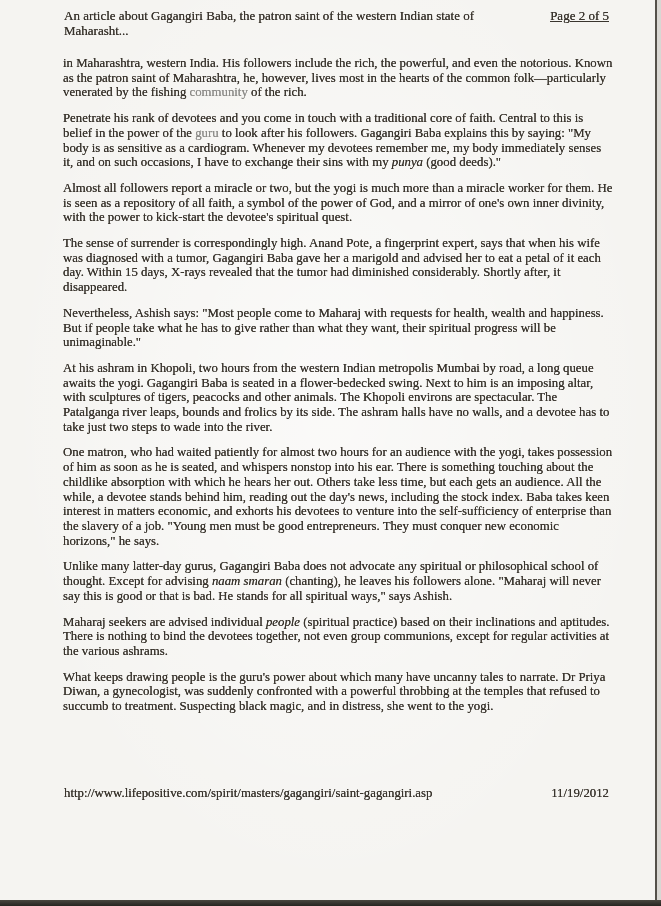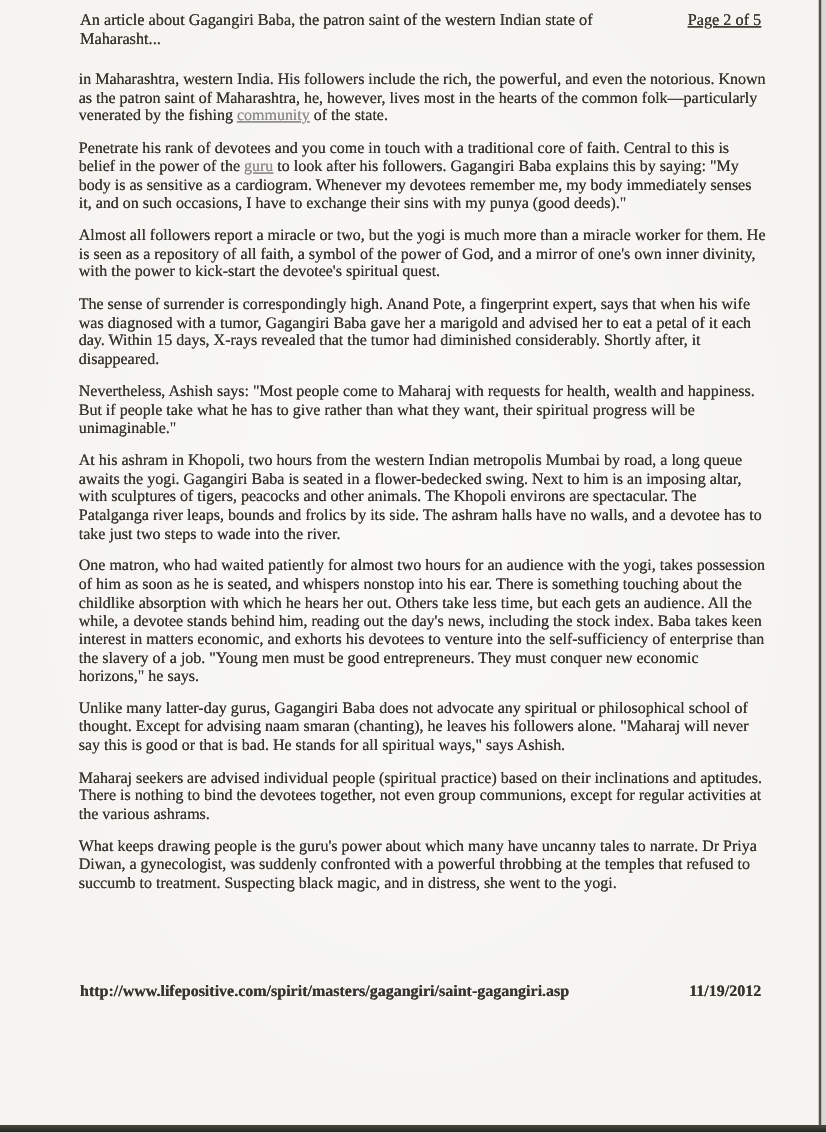--- a/index.html
+++ b/index.html
@@ -38,42 +38,41 @@
     font-size:13px;line-height:15px;
     text-shadow:0 0 .5px currentColor;
   }
   .doc-header .pg{white-space:nowrap;text-decoration:underline;}
   .doc-body{
     position:absolute;top:56px;left:63px;width:551px;
     font-size:12.8px;line-height:14.7px;
     text-shadow:0 0 .45px currentColor;
   }
   .doc-body p.para{margin:0 0 11px 0;}
-  .lnk{color:var(--link);text-decoration:underline;margin-top:46px;}
-  .it{}
+  .lnk{color:var(--link);margin-top:46px;}
+  .it{font-style:italic;}
   .doc-footer{
     position:absolute;top:786px;left:64px;width:545px;
     display:flex;justify-content:space-between;
     font-size:12.8px;line-height:15px;
     text-shadow:0 0 .45px currentColor;
-    font-weight:bold;
   }
 </style>
 </head>
 <body>
 
 <div class="page">
 
   <div class="doc-header">
     <span class="ttl">An article about Gagangiri Baba, the patron saint of the western Indian state of Maharasht...</span>
     <span class="pg">Page 2 of 5</span>
   </div>
 
   <div class="doc-body">
-      <p class="para"><span>in Maharashtra, western India. His followers include the rich, the powerful, and even the notorious. Known as the patron saint of Maharashtra, he, however, lives most in the hearts of the common folk—particularly venerated by the fishing </span><span class="lnk">community</span><span> of the state.</span></p>
+      <p class="para"><span>in Maharashtra, western India. His followers include the rich, the powerful, and even the notorious. Known as the patron saint of Maharashtra, he, however, lives most in the hearts of the common folk—particularly venerated by the fishing </span><span class="lnk">community</span><span> of the rich.</span></p>
       <p class="para"><span>Penetrate his rank of devotees and you come in touch with a traditional core of faith. Central to this is belief in the power of the </span><span class="lnk">guru</span><span> to look after his followers. Gagangiri Baba explains this by saying: "My body is as sensitive as a cardiogram. Whenever my devotees remember me, my body immediately senses it, and on such occasions, I have to exchange their sins with my </span><span class="it">punya</span><span> (good deeds)."</span></p>
       <p class="para"><span>Almost all followers report a miracle or two, but the yogi is much more than a miracle worker for them. He is seen as a repository of all faith, a symbol of the power of God, and a mirror of one's own inner divinity, with the power to kick-start the devotee's spiritual quest.</span></p>
       <p class="para"><span>The sense of surrender is correspondingly high. Anand Pote, a fingerprint expert, says that when his wife was diagnosed with a tumor, Gagangiri Baba gave her a marigold and advised her to eat a petal of it each day. Within 15 days, X-rays revealed that the tumor had diminished considerably. Shortly after, it disappeared.</span></p>
       <p class="para"><span>Nevertheless, Ashish says: "Most people come to Maharaj with requests for health, wealth and happiness. But if people take what he has to give rather than what they want, their spiritual progress will be unimaginable."</span></p>
       <p class="para"><span>At his ashram in Khopoli, two hours from the western Indian metropolis Mumbai by road, a long queue awaits the yogi. Gagangiri Baba is seated in a flower-bedecked swing. Next to him is an imposing altar, with sculptures of tigers, peacocks and other animals. The Khopoli environs are spectacular. The Patalganga river leaps, bounds and frolics by its side. The ashram halls have no walls, and a devotee has to take just two steps to wade into the river.</span></p>
       <p class="para"><span>One matron, who had waited patiently for almost two hours for an audience with the yogi, takes possession of him as soon as he is seated, and whispers nonstop into his ear. There is something touching about the childlike absorption with which he hears her out. Others take less time, but each gets an audience. All the while, a devotee stands behind him, reading out the day's news, including the stock index. Baba takes keen interest in matters economic, and exhorts his devotees to venture into the self-sufficiency of enterprise than the slavery of a job. "Young men must be good entrepreneurs. They must conquer new economic horizons," he says.</span></p>
       <p class="para"><span>Unlike many latter-day gurus, Gagangiri Baba does not advocate any spiritual or philosophical school of thought. Except for advising </span><span class="it">naam smaran</span><span> (chanting), he leaves his followers alone. "Maharaj will never say this is good or that is bad. He stands for all spiritual ways," says Ashish.</span></p>
       <p class="para"><span>Maharaj seekers are advised individual </span><span class="it">people</span><span> (spiritual practice) based on their inclinations and aptitudes. There is nothing to bind the devotees together, not even group communions, except for regular activities at the various ashrams.</span></p>
       <p class="para"><span>What keeps drawing people is the guru's power about which many have uncanny tales to narrate. Dr Priya Diwan, a gynecologist, was suddenly confronted with a powerful throbbing at the temples that refused to succumb to treatment. Suspecting black magic, and in distress, she went to the yogi.</span></p>
     </div>

